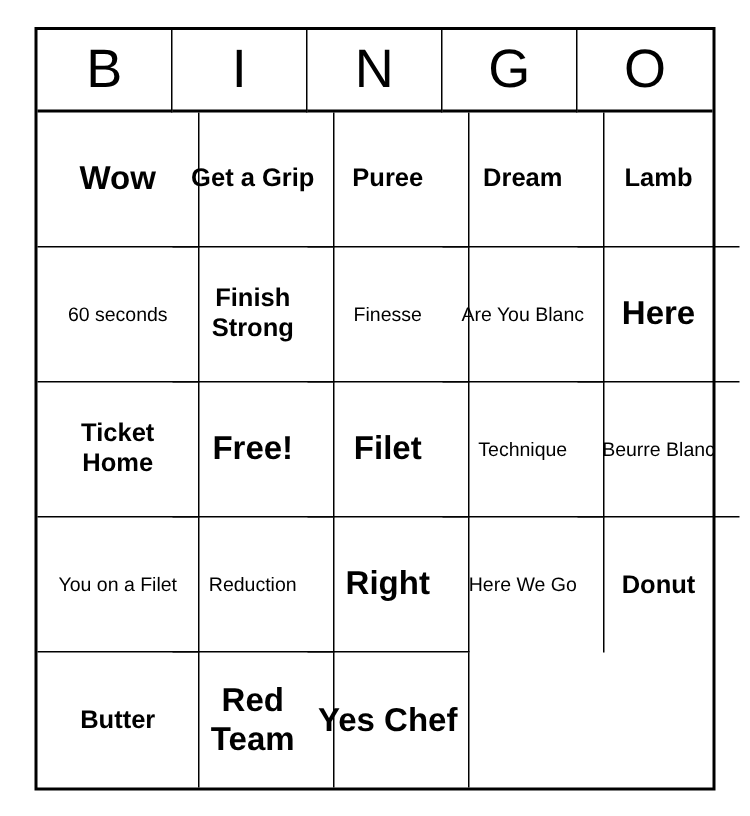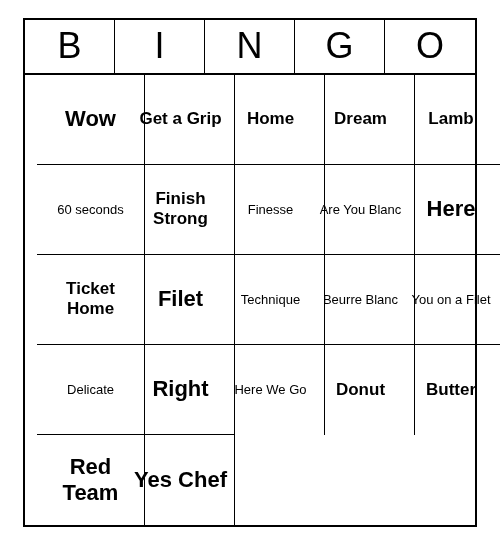--- a/index.html
+++ b/index.html
@@ -44,21 +44,20 @@
       width: 108px;
       height: 90px;
       border-right: 1px solid #000;
       border-bottom: 1px solid #000;
       display: flex;
       align-items: center;
       justify-content: center;
       text-align: center;
       padding: 4px;
       font-family: Arial, sans-serif;
-      margin-left: 12px;
     }
     .bingo-cell:nth-child(5n) {
       border-right: none;
     }
     .bingo-cell:nth-last-child(-n+5) {
       border-bottom: none;
     }
     .bingo-cell.large-text {
       font-size: 22px;
       font-weight: bold;
@@ -85,34 +84,35 @@
   <div class="bingo-header">
   <div class="bingo-header-cell">B</div>
       <div class="bingo-header-cell">I</div>
       <div class="bingo-header-cell">N</div>
       <div class="bingo-header-cell">G</div>
       <div class="bingo-header-cell">O</div>
     </div>
   <div class="bingo-grid">
   <div class="bingo-cell large-text">Wow</div>
       <div class="bingo-cell medium-text">Get a Grip</div>
-      <div class="bingo-cell medium-text">Home</div>
+      <div class="bingo-cell medium-text">Puree</div>
       <div class="bingo-cell medium-text">Dream</div>
       <div class="bingo-cell medium-text">Lamb</div>
       <div class="bingo-cell small-text">60 seconds</div>
       <div class="bingo-cell medium-text">Finish Strong</div>
       <div class="bingo-cell small-text">Finesse</div>
       <div class="bingo-cell small-text">Are You Blanc</div>
       <div class="bingo-cell large-text">Here</div>
       <div class="bingo-cell medium-text">Ticket Home</div>
+      <div class="bingo-cell free">Free!</div>
       <div class="bingo-cell large-text">Filet</div>
       <div class="bingo-cell small-text">Technique</div>
       <div class="bingo-cell small-text">Beurre Blanc</div>
       <div class="bingo-cell small-text">You on a Filet</div>
-      <div class="bingo-cell small-text">Delicate</div>
+      <div class="bingo-cell small-text">Reduction</div>
       <div class="bingo-cell large-text">Right</div>
       <div class="bingo-cell small-text">Here We Go</div>
       <div class="bingo-cell medium-text">Donut</div>
       <div class="bingo-cell medium-text">Butter</div>
       <div class="bingo-cell large-text">Red Team</div>
       <div class="bingo-cell large-text">Yes Chef</div>
     </div>
 </div>
 
 </body></html>

